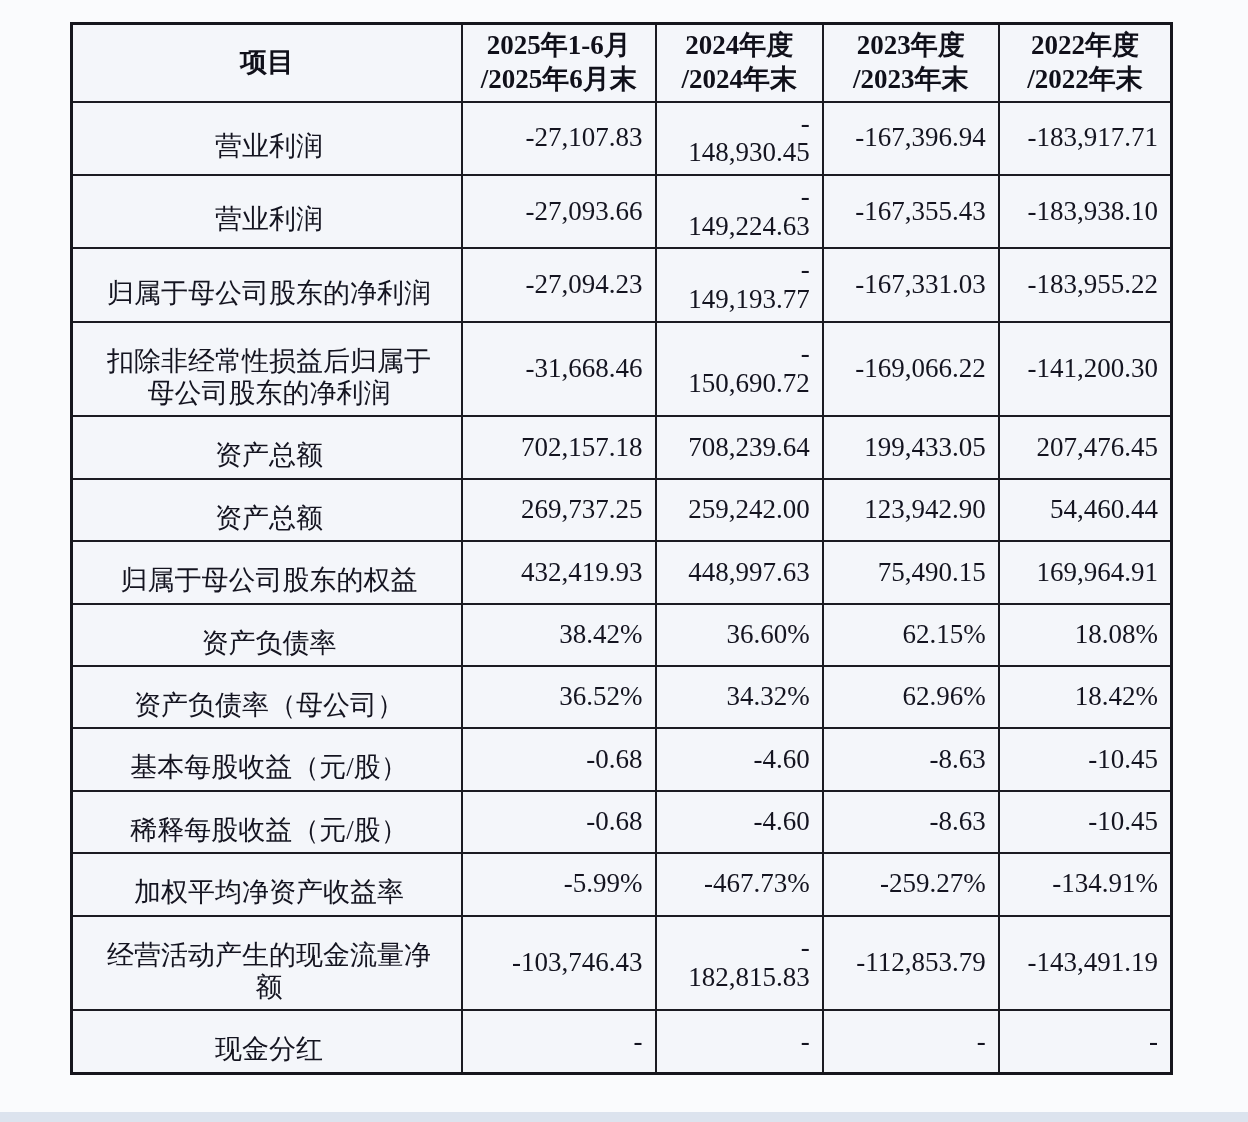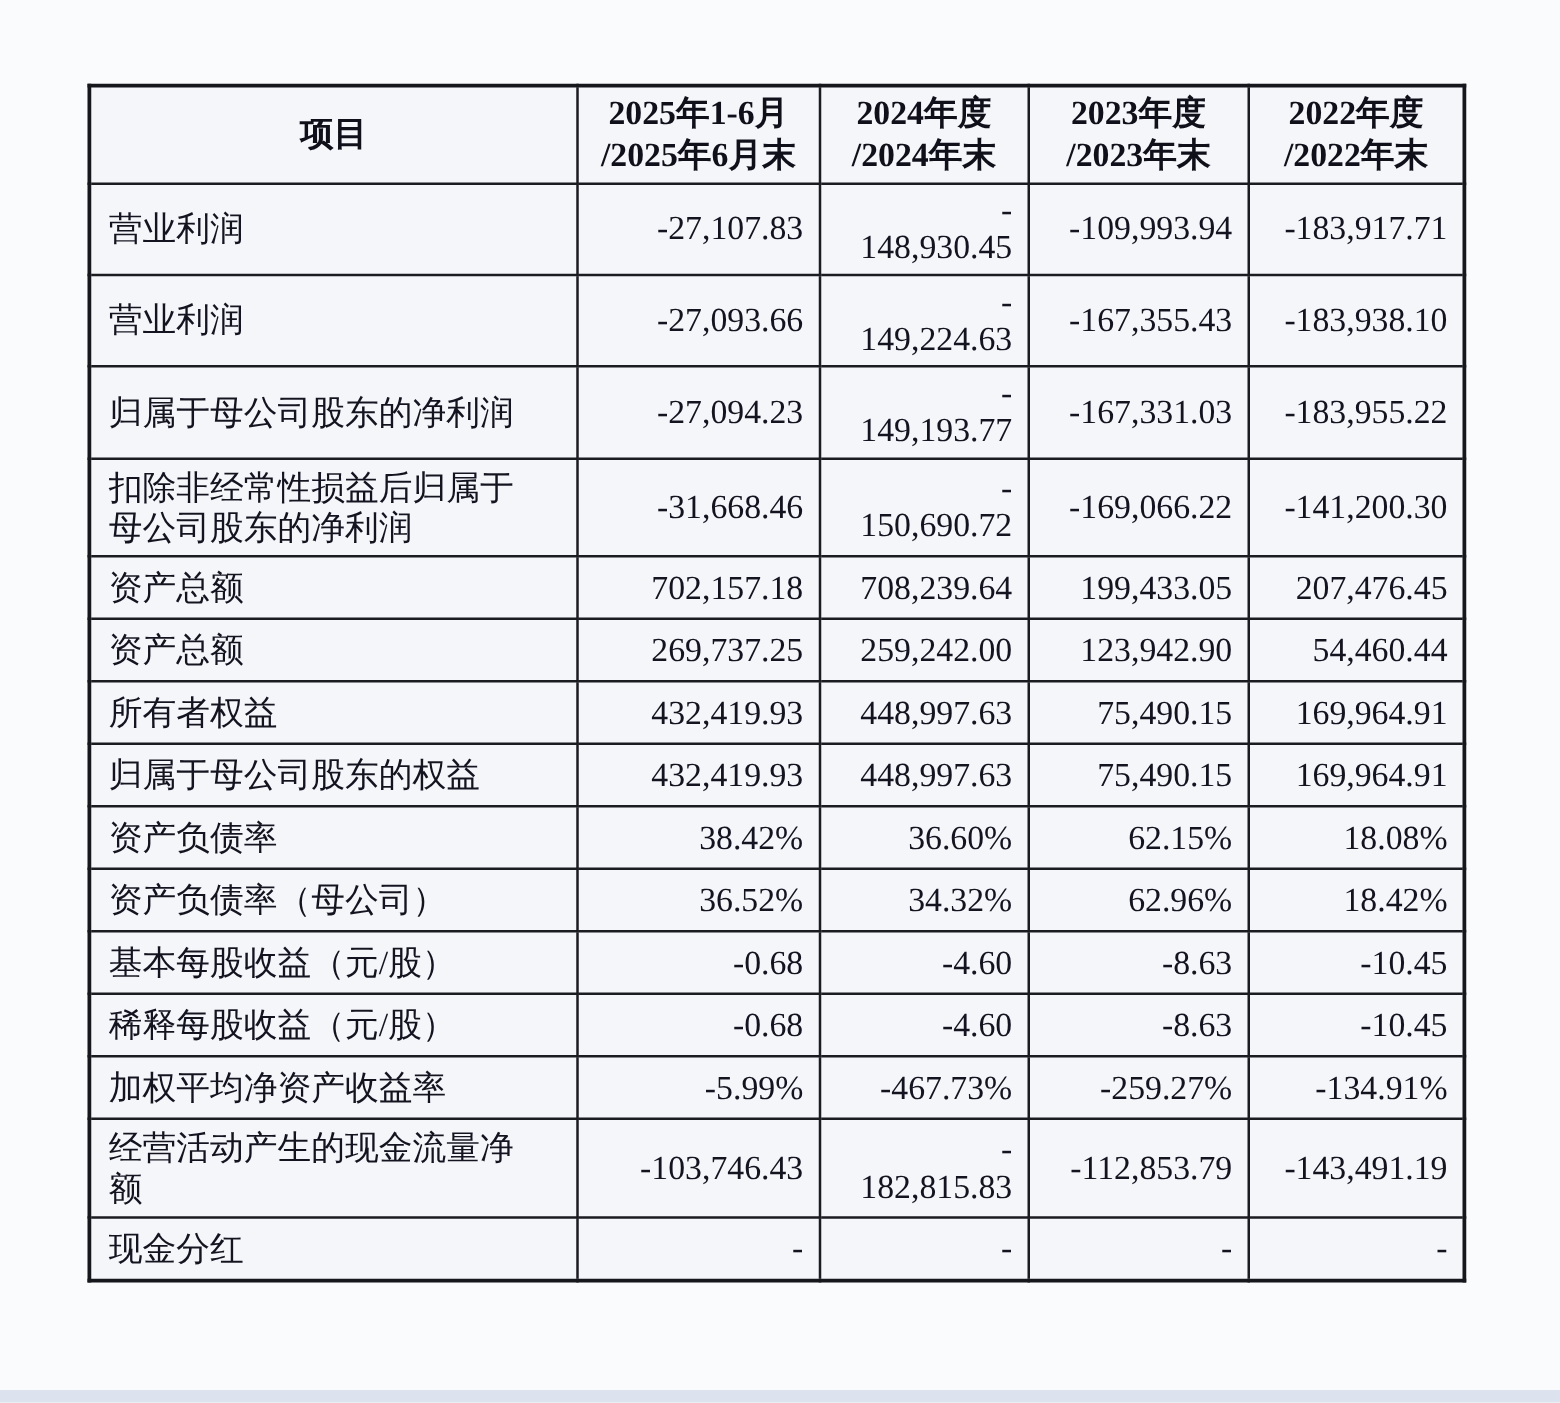--- a/index.html
+++ b/index.html
@@ -14,21 +14,20 @@
     font-family: "Liberation Serif", "DejaVu Serif", serif;
     color: #141420;
   }
   table.fin {
     position: absolute;
     left: 70px; top: 22px;
     width: 1103px;
     border-collapse: collapse;
     background: #f4f6fa;
     table-layout: fixed;
-    margin-top: 45px;
   }
   table.fin th, table.fin td {
     border: 2px solid #1b1b22;
   }
   table.fin {
     border: 3px solid #16161d;
   }
   th.colhead {
     font-weight: bold;
     font-size: 27px;
@@ -36,23 +35,23 @@
     text-align: center;
     vertical-align: middle;
     height: 74px;
     padding: 4px 6px;
     white-space: pre-line;
     color: #10101a;
   }
   td.lbl {
     font-size: 27px;
     line-height: 1.2;
-    text-align: left;
+    text-align: center;
     vertical-align: middle;
-    padding: 6px 10px 6px 14px;
+    padding: 22px 10px 6px 14px;
     height: 50px;
     white-space: pre-line;
   }
   td.val {
     font-size: 27px;
     line-height: 1.1;
     text-align: right;
     vertical-align: middle;
     padding: 6px 12px 6px 6px;
     height: 50px;
@@ -89,21 +88,21 @@
         <th class="colhead">2022年度
 /2022年末</th>
       </tr>
   </thead>
   <tbody>
       <tr>
         <td class="lbl">营业利润</td>
         <td class="val">-27,107.83</td>
         <td class="val">-
 148,930.45</td>
-        <td class="val">-109,993.94</td>
+        <td class="val">-167,396.94</td>
         <td class="val">-183,917.71</td>
       </tr>
       <tr>
         <td class="lbl">营业利润</td>
         <td class="val">-27,093.66</td>
         <td class="val">-
 149,224.63</td>
         <td class="val">-167,355.43</td>
         <td class="val">-183,938.10</td>
       </tr>
@@ -130,27 +129,20 @@
         <td class="val">708,239.64</td>
         <td class="val">199,433.05</td>
         <td class="val">207,476.45</td>
       </tr>
       <tr>
         <td class="lbl">资产总额</td>
         <td class="val">269,737.25</td>
         <td class="val">259,242.00</td>
         <td class="val">123,942.90</td>
         <td class="val">54,460.44</td>
-      </tr>
-      <tr>
-        <td class="lbl">所有者权益</td>
-        <td class="val">432,419.93</td>
-        <td class="val">448,997.63</td>
-        <td class="val">75,490.15</td>
-        <td class="val">169,964.91</td>
       </tr>
       <tr>
         <td class="lbl">归属于母公司股东的权益</td>
         <td class="val">432,419.93</td>
         <td class="val">448,997.63</td>
         <td class="val">75,490.15</td>
         <td class="val">169,964.91</td>
       </tr>
       <tr>
         <td class="lbl">资产负债率</td>

